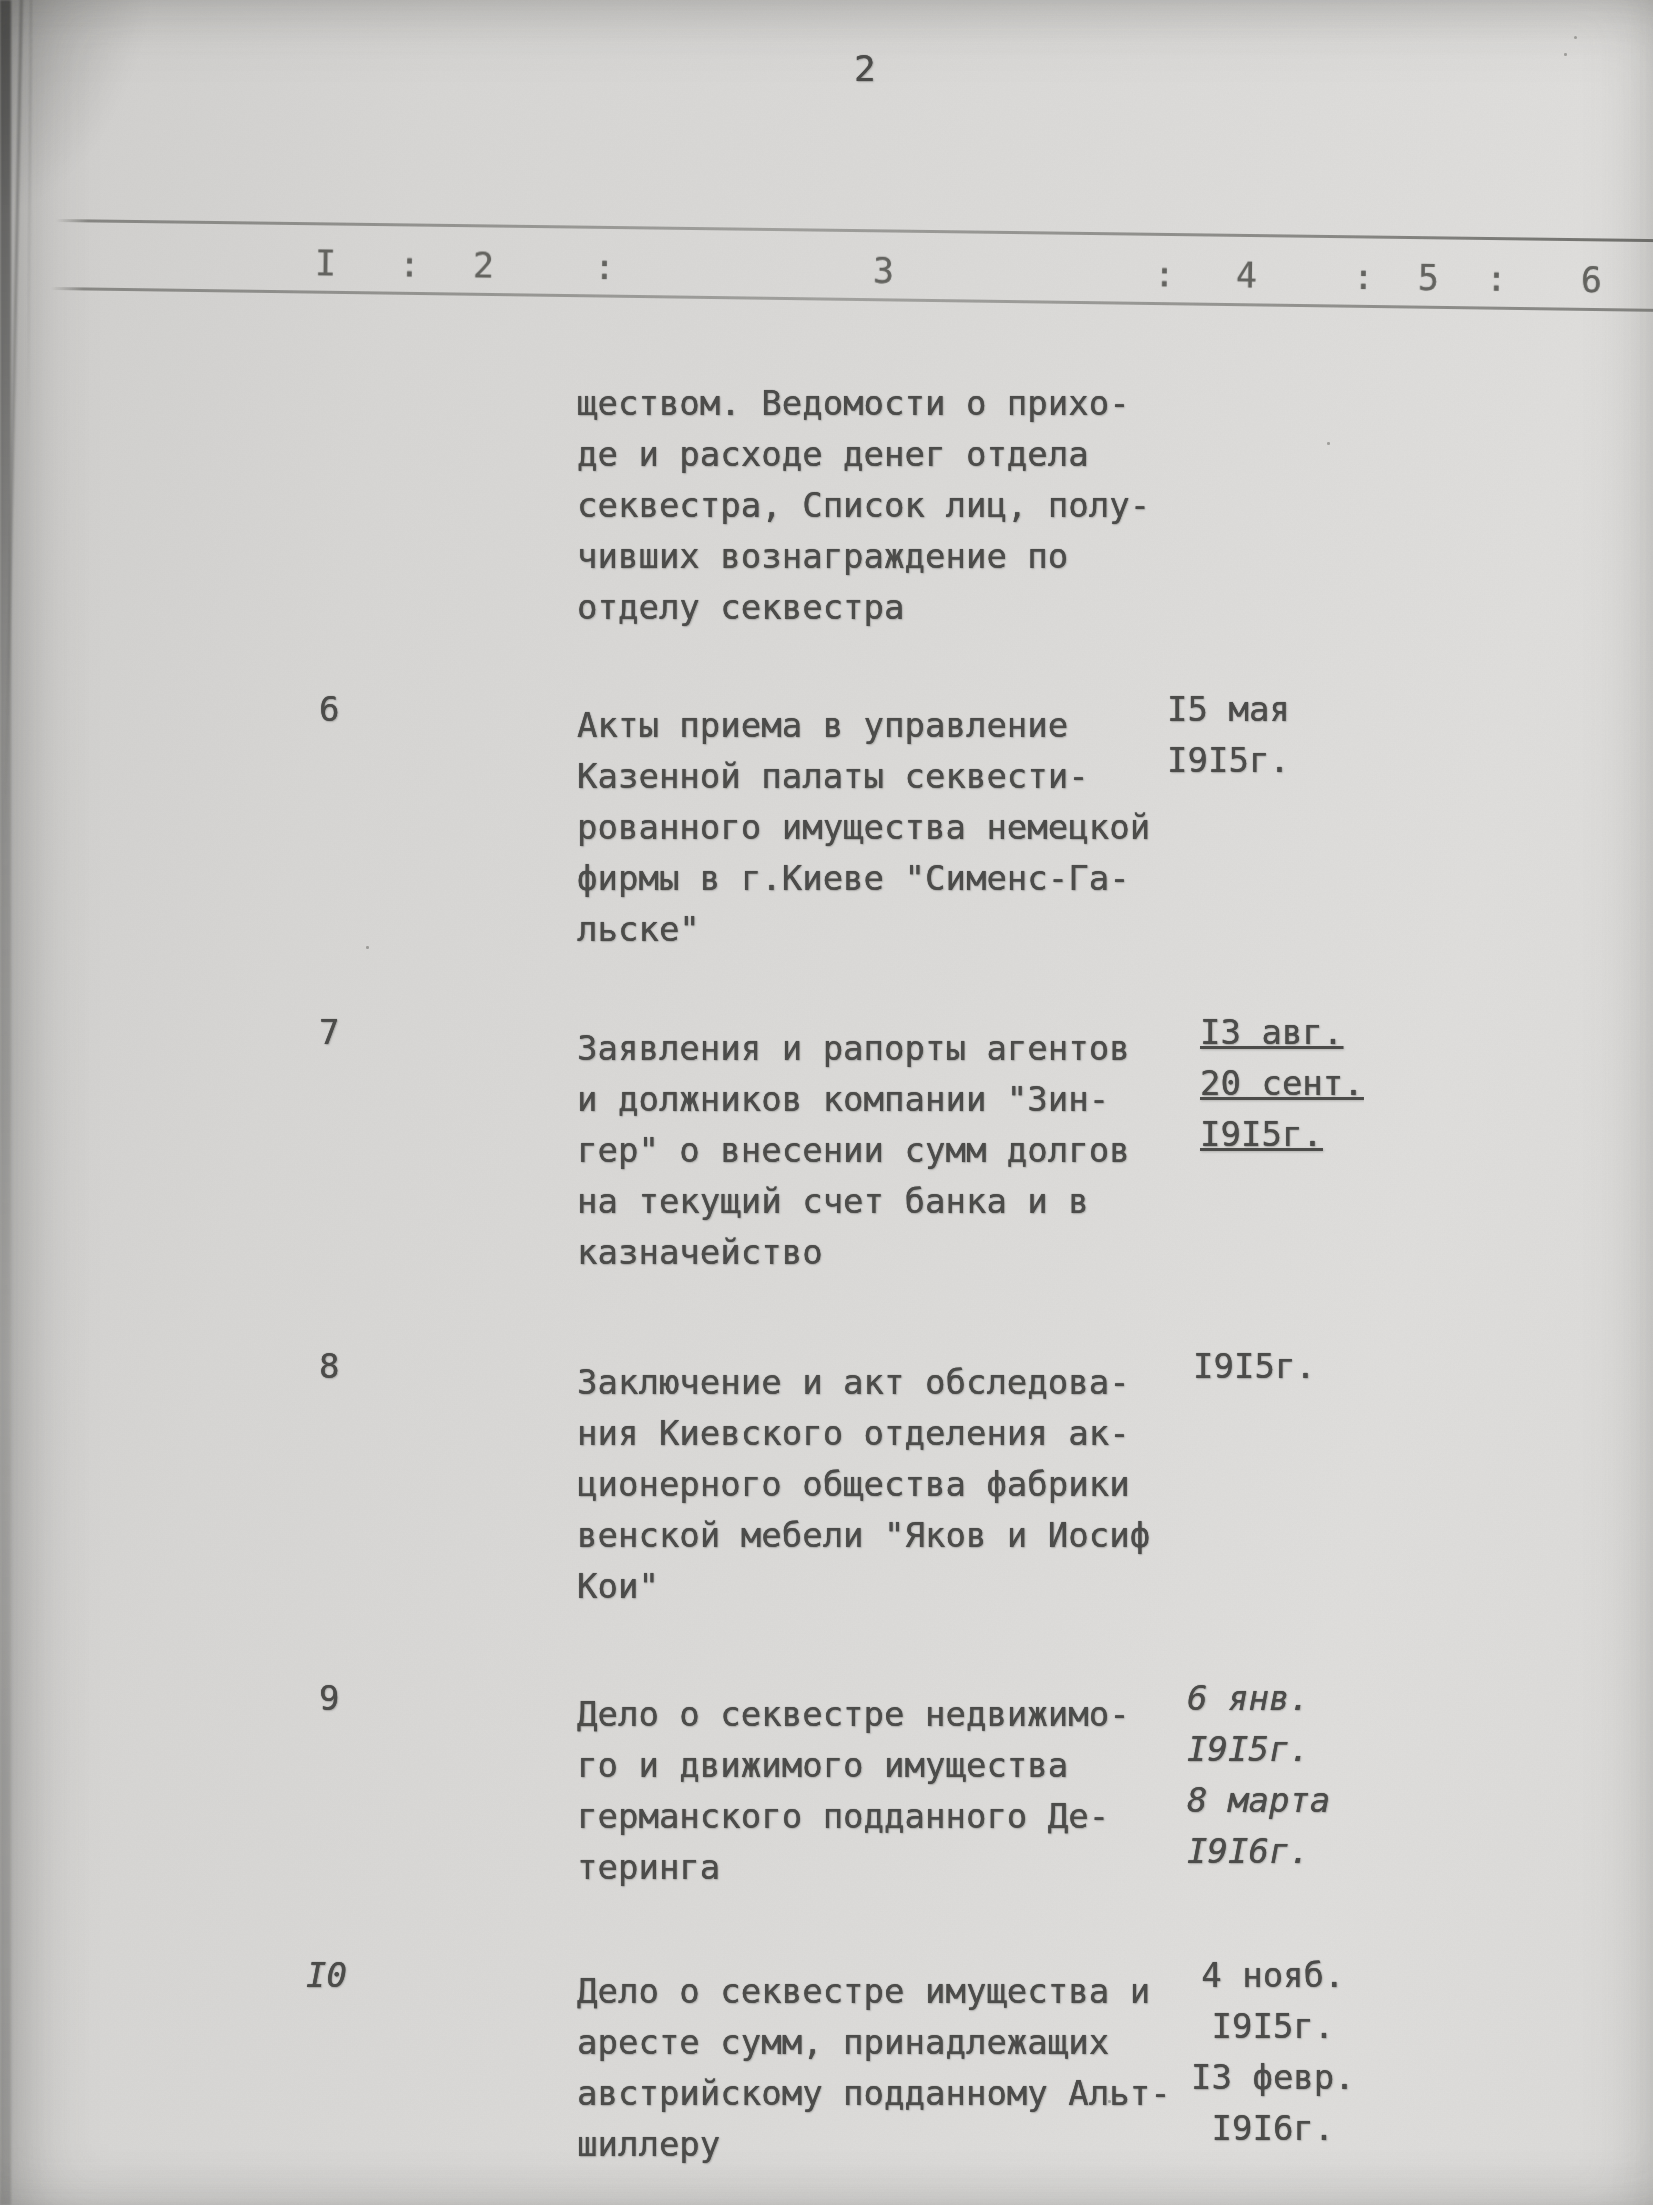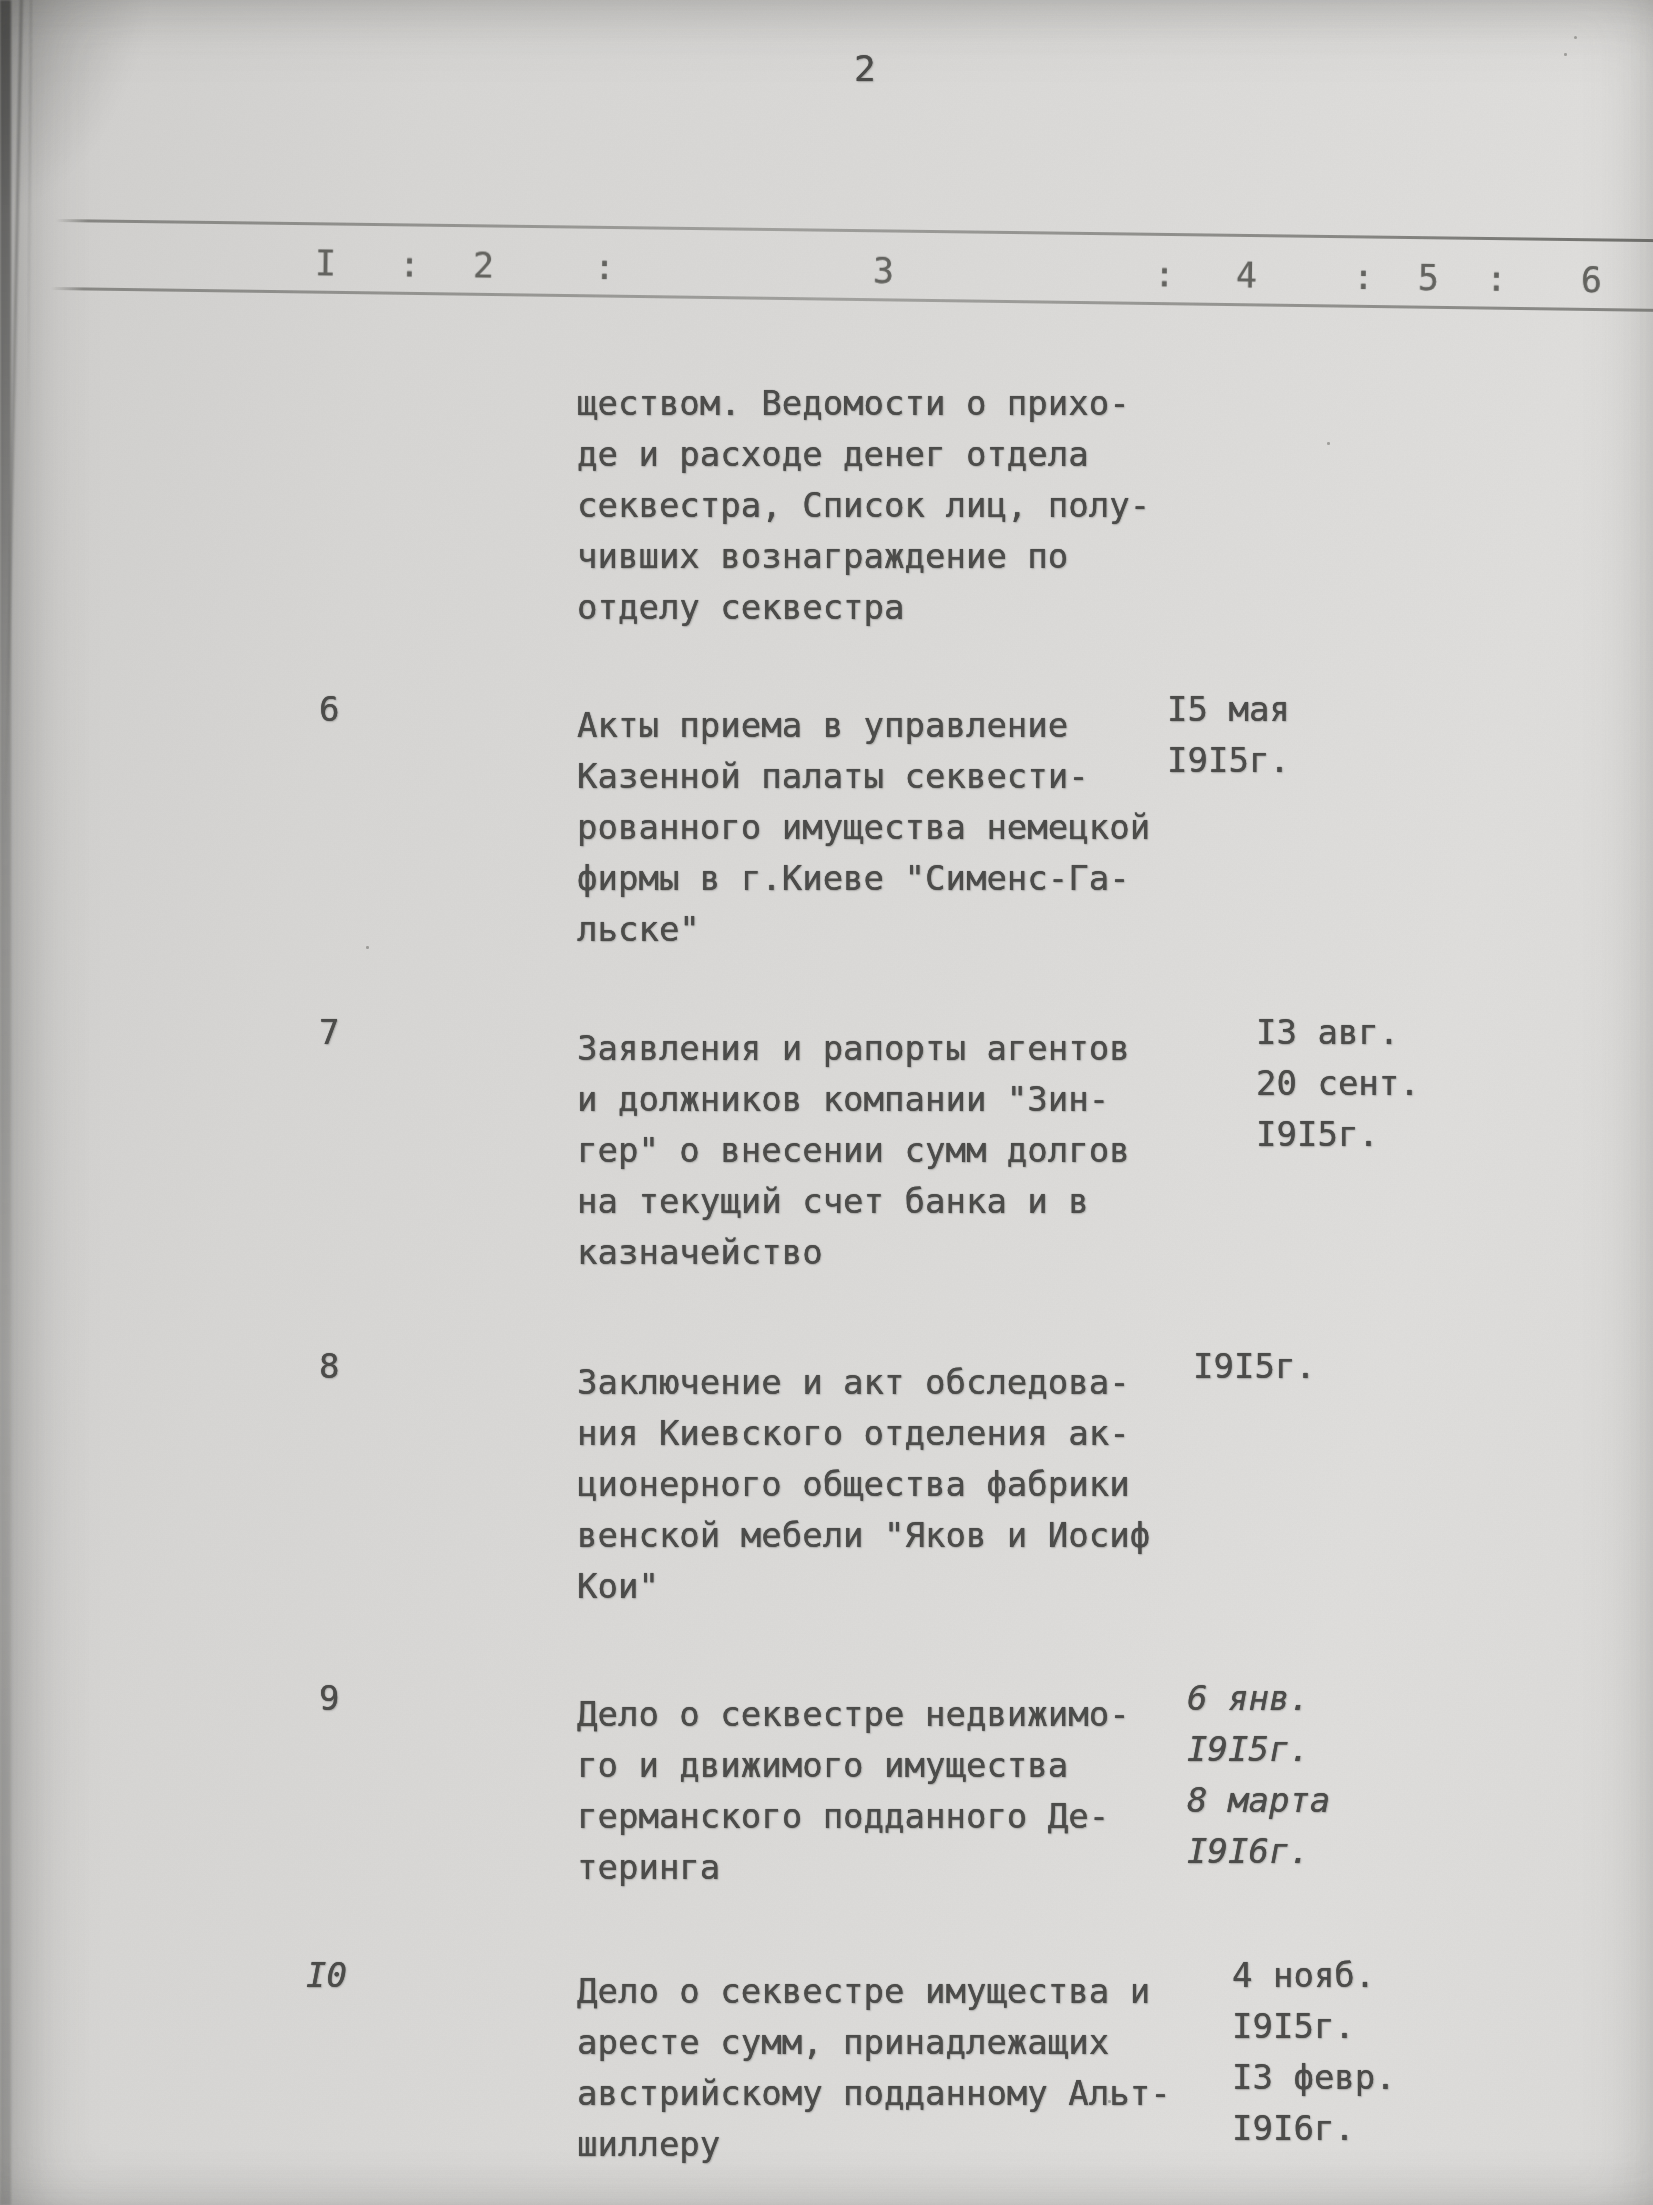--- a/index.html
+++ b/index.html
@@ -138,21 +138,21 @@
 I9I5г.</pre>
   </div>
 
   <div class="entry" style="top:1007px;">
     <pre class="tw num">7</pre>
     <pre class="tw desc">Заявления и рапорты агентов
 и должников компании "Зин-
 гер" о внесении сумм долгов
 на текущий счет банка и в
 казначейство</pre>
-    <pre class="tw dates" style="left:1256px;">I3 авг.
+    <pre class="tw dates" style="left:1200px;text-decoration:underline;">I3 авг.
 20 сент.
 I9I5г.</pre>
   </div>
 
   <div class="entry" style="top:1341px;">
     <pre class="tw num">8</pre>
     <pre class="tw desc">Заключение и акт обследова-
 ния Киевского отделения ак-
 ционерного общества фабрики
 венской мебели "Яков и Иосиф
@@ -171,20 +171,20 @@
 8 марта
 I9I6г.</pre>
   </div>
 
   <div class="entry" style="top:1950px;">
     <pre class="tw num" style="left:306px;font-style:italic;">I0</pre>
     <pre class="tw desc">Дело о секвестре имущества и
 аресте сумм, принадлежащих
 австрийскому подданному Альт-
 шиллеру</pre>
-    <pre class="tw dates" style="left:1232px;">4 нояб.
+    <pre class="tw dates" style="left:1191px;text-align:center;">4 нояб.
 I9I5г.
 I3 февр.
 I9I6г.</pre>
   </div>
 
 </div>
 
 
 </body></html>

